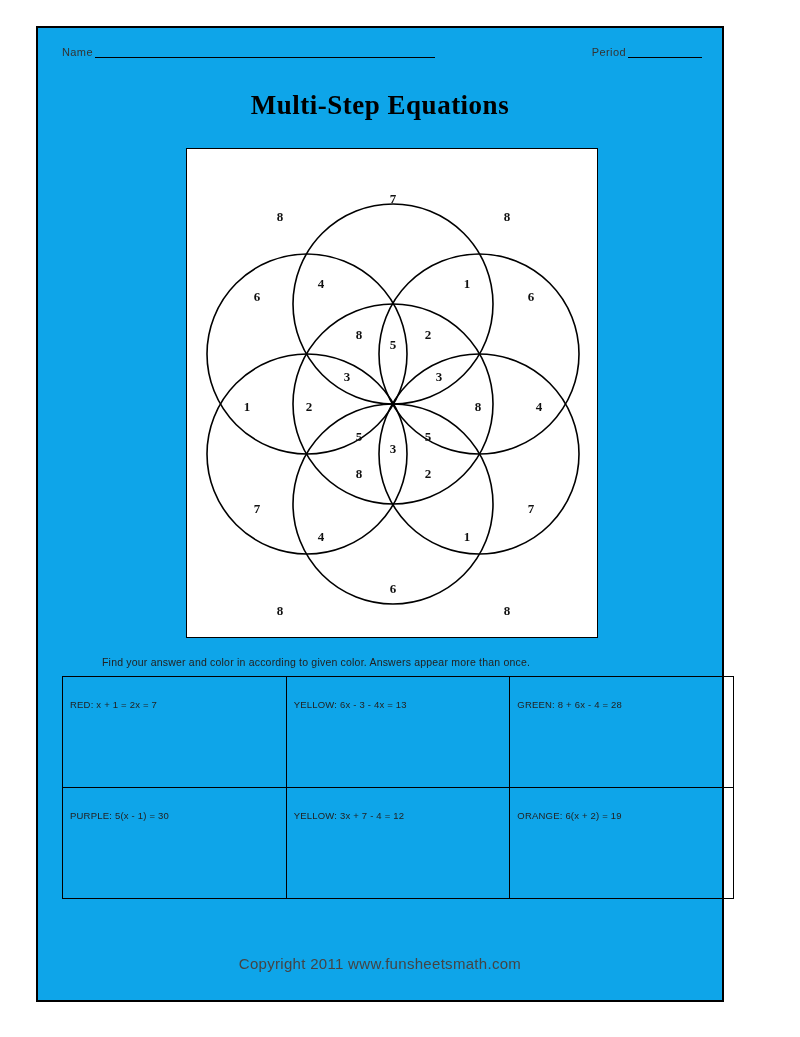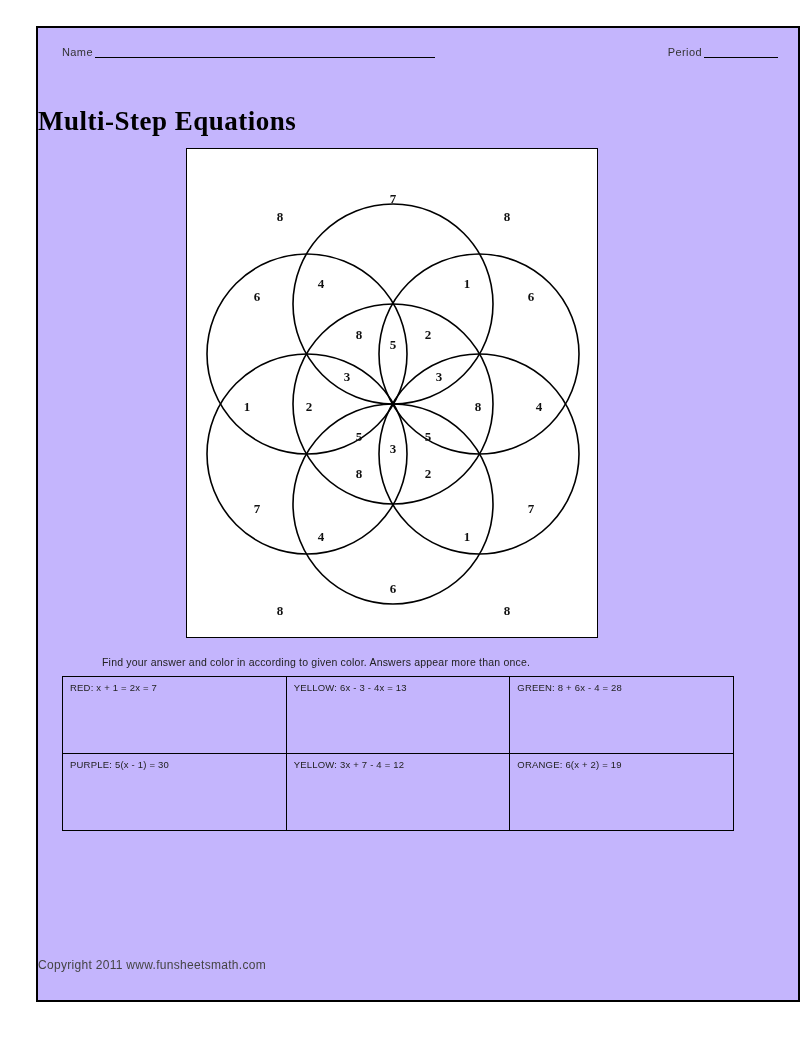--- a/index.html
+++ b/index.html
@@ -12,24 +12,24 @@
     height: 1037px;
     font-family: "Liberation Sans", sans-serif;
     color: #000;
     position: relative;
     overflow: hidden;
   }
   .page {
     position: absolute;
     left: 36px;
     top: 26px;
-    width: 764px;
+    width: 688px;
     height: 976px;
     border: 2px solid #000;
-    background: #c4b5fd;
+    background: #0ea5e9;
     box-sizing: border-box;
   }
 
   
   .header-row {
     position: absolute;
     left: 0;
     top: 18px;
     width: 100%;
     height: 24px;
@@ -59,23 +59,24 @@
   .rule {
     border-bottom: 1px solid #000;
     height: 11px;
   }
   .rule.name { width: 340px; }
   .rule.period { width: 74px; }
 
   
   .title {
     position: absolute;
-    top: 78px;
+    top: 62px;
     left: 0;
     width: 100%;
+    text-align: center;
     font-family: "Liberation Serif", serif;
     font-size: 27px;
     font-weight: bold;
     letter-spacing: 0.5px;
   }
 
   
   .figure-box {
     position: absolute;
     left: 148px;
@@ -118,34 +119,35 @@
     left: 24px;
     top: 648px;
     width: 672px;
     border-collapse: collapse;
     table-layout: fixed;
   }
   .answer-table td {
     border: 1px solid #000;
     height: 66px;
     vertical-align: top;
-    padding: 5px 7px;
+    padding: 22px 7px;
     font-size: 9.5px;
     color: #222;
     letter-spacing: 0.2px;
     width: 33.33%;
   }
 
   
   .footer {
     position: absolute;
     left: 0;
     bottom: 28px;
     width: 100%;
-    font-size: 12px;
+    text-align: center;
+    font-size: 15px;
     color: #444;
     letter-spacing: 0.3px;
   }
 </style>
 </head>
 <body>
 
 <div class="page">
 
   <div class="header-row">

